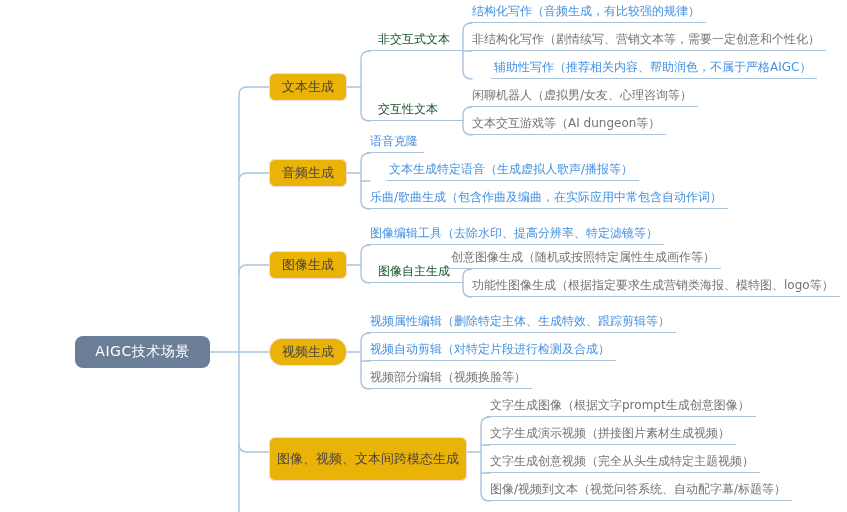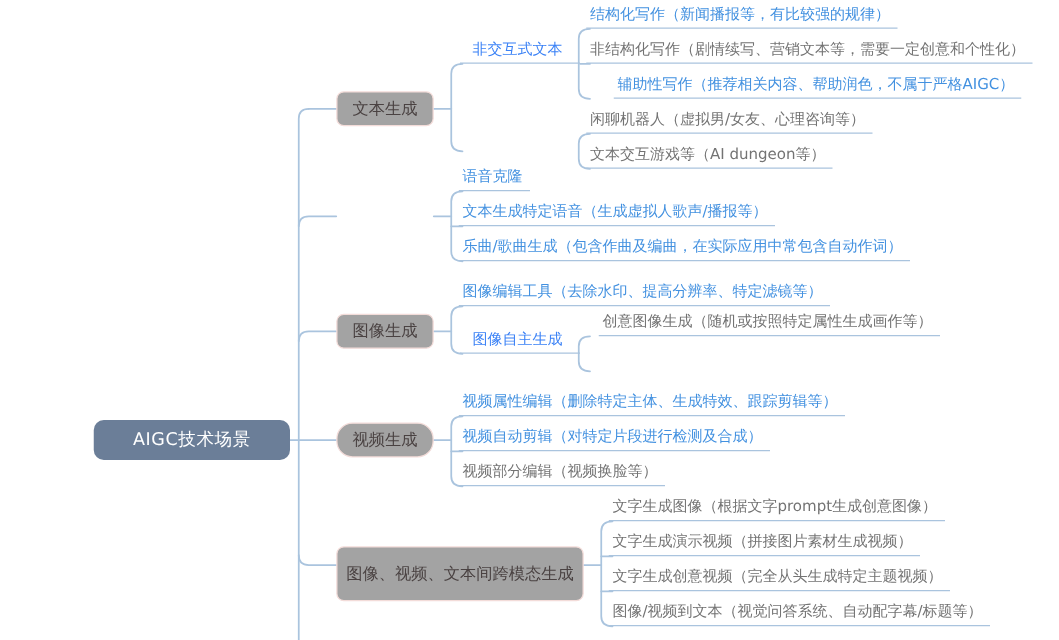--- a/index.html
+++ b/index.html
@@ -4,37 +4,37 @@
 <style>
   html,body { margin:0; padding:0; background:#ffffff; }
   body { font-family:"DejaVu Sans","Liberation Sans",sans-serif; }
   .canvas {
     position:relative; width:847px; height:512px; background:#ffffff; overflow:hidden;
   }
   svg.lines { position:absolute; left:0; top:0; width:847px; height:512px; }
   svg.lines path { stroke:#aac4de; stroke-width:1.4; fill:none; stroke-linecap:round; }
 
   .root-node {
-    position:absolute; left:75px; top:336px; width:157px; height:32px;
+    position:absolute; left:75px; top:336px; width:135px; height:32px;
     background:#6b7e98; border-radius:8px; color:#ffffff;
     display:flex; align-items:center; justify-content:center;
     font-size:14px; letter-spacing:0.5px;
   }
   .branch {
     position:absolute; box-sizing:border-box; height:28px; width:78px;
-    background:#a3a3a3; border:1px solid #f3dcd9; border-radius:6px;
+    background:#eab308; border:1px solid #f3dcd9; border-radius:6px;
     display:flex; align-items:center; justify-content:center;
     font-size:13px; color:#4a4242; white-space:nowrap;
   }
   .branch.wide { width:198px; height:44px; }
   .group-label {
     position:absolute; box-sizing:border-box; width:96px;
     line-height:16px; padding:0 0 3px 10px;
     border-bottom:1.5px solid #aac4de;
-    font-size:12px; color:#3b82f6; white-space:nowrap;
+    font-size:12px; color:#14532d; white-space:nowrap;
   }
   .leaf {
     position:absolute; line-height:16px; padding:0 6px 3px 3px;
     border-bottom:1.5px solid #aac4de;
     font-size:12px; white-space:nowrap;
   }
   .leaf[data-color="blue"]  { color:#4391e0; }
   .leaf[data-color="green"] { color:#737373; }
 </style>
 </head>
@@ -71,40 +71,43 @@
 
     <path d="M467 452 H481"></path>
     <path d="M490 417 Q481 417 481 425 V493 Q481 501 490 501"></path>
     <path d="M481 445 H490"></path>
     <path d="M481 473 H490"></path>
   </svg>
 
   <div class="root-node">AIGC技术场景</div>
 
   <div class="branch" style="left:269px; top:73px;">文本生成</div>
+  <div class="branch" style="left:269px; top:159px;">音频生成</div>
   <div class="branch" style="left:269px; top:251px;">图像生成</div>
   <div class="branch" style="left:269px; top:338px;border-radius:13px;">视频生成</div>
   <div class="branch wide" style="left:269px; top:437px;">图像、视频、文本间跨模态生成</div>
 
   <div class="group-label" style="left:368px; top:31px;">非交互式文本</div>
+  <div class="group-label" style="left:368px; top:101px;">交互性文本</div>
   <div class="group-label" style="left:368px; top:263px;">图像自主生成</div>
 
-  <div class="leaf" style="left:469px; top:3px;" data-color="blue">结构化写作（新闻播报等，有比较强的规律）</div>
+  <div class="leaf" style="left:469px; top:3px;" data-color="blue">结构化写作（音频生成，有比较强的规律）</div>
   <div class="leaf" style="left:469px; top:31px;" data-color="green">非结构化写作（剧情续写、营销文本等，需要一定创意和个性化）</div>
   <div class="leaf" style="left:469px; top:59px;margin-left:22px;" data-color="blue">辅助性写作（推荐相关内容、帮助润色，不属于严格AIGC）</div>
 
   <div class="leaf" style="left:469px; top:87px;" data-color="green">闲聊机器人（虚拟男/女友、心理咨询等）</div>
   <div class="leaf" style="left:469px; top:115px;" data-color="green">文本交互游戏等（AI dungeon等）</div>
 
   <div class="leaf" style="left:367px; top:133px;" data-color="blue">语音克隆</div>
-  <div class="leaf" style="left:367px; top:161px;" data-color="blue">文本生成特定语音（生成虚拟人歌声/播报等）</div>
+  <div class="leaf" style="left:386px; top:161px;" data-color="blue">文本生成特定语音（生成虚拟人歌声/播报等）</div>
   <div class="leaf" style="left:367px; top:189px;" data-color="blue">乐曲/歌曲生成（包含作曲及编曲，在实际应用中常包含自动作词）</div>
 
   <div class="leaf" style="left:367px; top:225px;" data-color="blue">图像编辑工具（去除水印、提高分辨率、特定滤镜等）</div>
-  <div class="leaf" style="left:479px; top:249px;" data-color="green">创意图像生成（随机或按照特定属性生成画作等）</div>
+  <div class="leaf" style="left:448px; top:249px;" data-color="green">创意图像生成（随机或按照特定属性生成画作等）</div>
+  <div class="leaf" style="left:469px; top:277px;" data-color="green">功能性图像生成（根据指定要求生成营销类海报、模特图、logo等）</div>
 
   <div class="leaf" style="left:367px; top:313px;" data-color="blue">视频属性编辑（删除特定主体、生成特效、跟踪剪辑等）</div>
   <div class="leaf" style="left:367px; top:341px;" data-color="blue">视频自动剪辑（对特定片段进行检测及合成）</div>
   <div class="leaf" style="left:367px; top:369px;" data-color="green">视频部分编辑（视频换脸等）</div>
 
   <div class="leaf" style="left:487px; top:397px;" data-color="green">文字生成图像（根据文字prompt生成创意图像）</div>
   <div class="leaf" style="left:487px; top:425px;" data-color="green">文字生成演示视频（拼接图片素材生成视频）</div>
   <div class="leaf" style="left:487px; top:453px;" data-color="green">文字生成创意视频（完全从头生成特定主题视频）</div>
   <div class="leaf" style="left:487px; top:481px;" data-color="green">图像/视频到文本（视觉问答系统、自动配字幕/标题等）</div>
 

